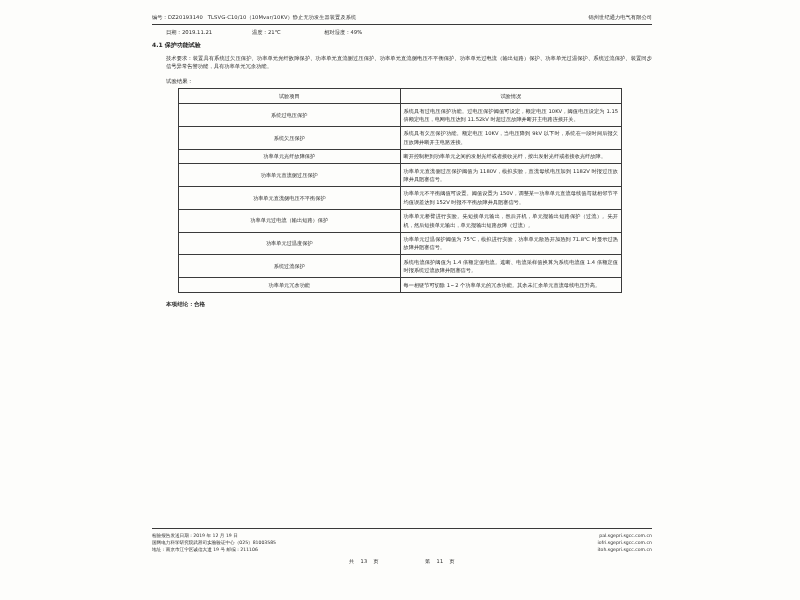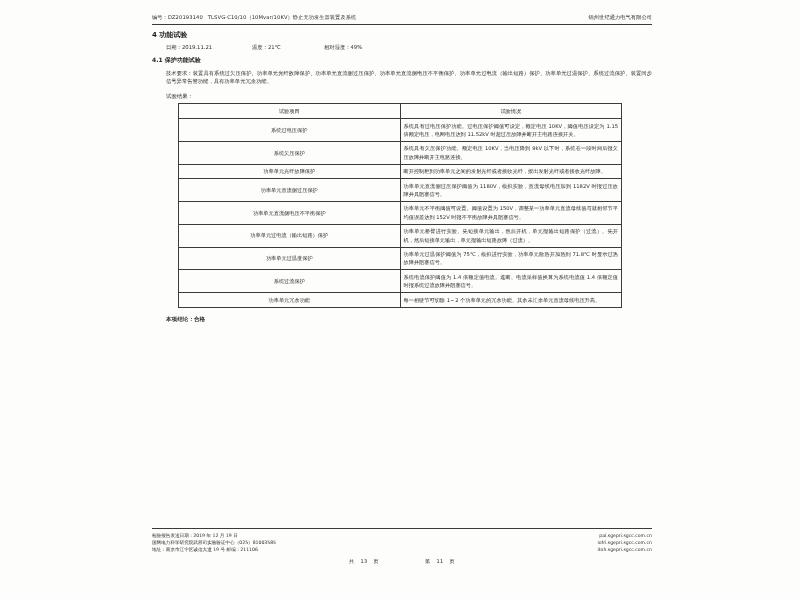--- a/index.html
+++ b/index.html
@@ -152,23 +152,20 @@
 
   <div class="content">
 
     <div class="hdr">
       <span class="code"><span>编号：</span><span>DZ20193140</span></span>
       <span class="title">TLSVG-C10/10（10Mvar/10KV）静止无功发生器装置及系统</span>
       <span class="company">锦州世纪通力电气有限公司</span>
     </div>
     <hr class="rule">
 
-    <div class="sec-title">
-      <span>4</span>&nbsp;<span>功能试验</span>
-    </div>
 
     <div class="meta-row">
       <span class="m1"><span>日期：</span><span>2019.11.21</span></span>
       <span class="m2"><span>温度：</span><span>21℃</span></span>
       <span class="m3"><span>相对湿度：</span><span>49%</span></span>
     </div>
 
     <div class="sub-title">
       <span>4.1</span>&nbsp;<span>保护功能试验</span>
     </div>

